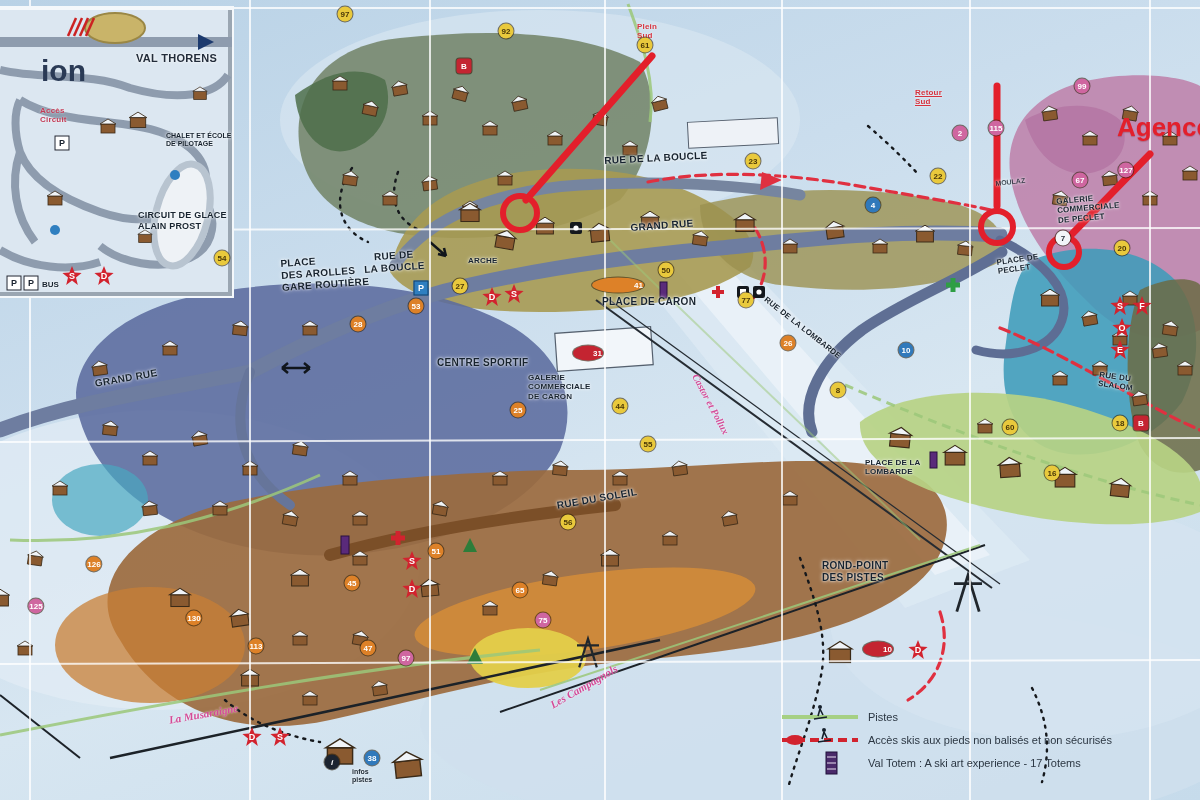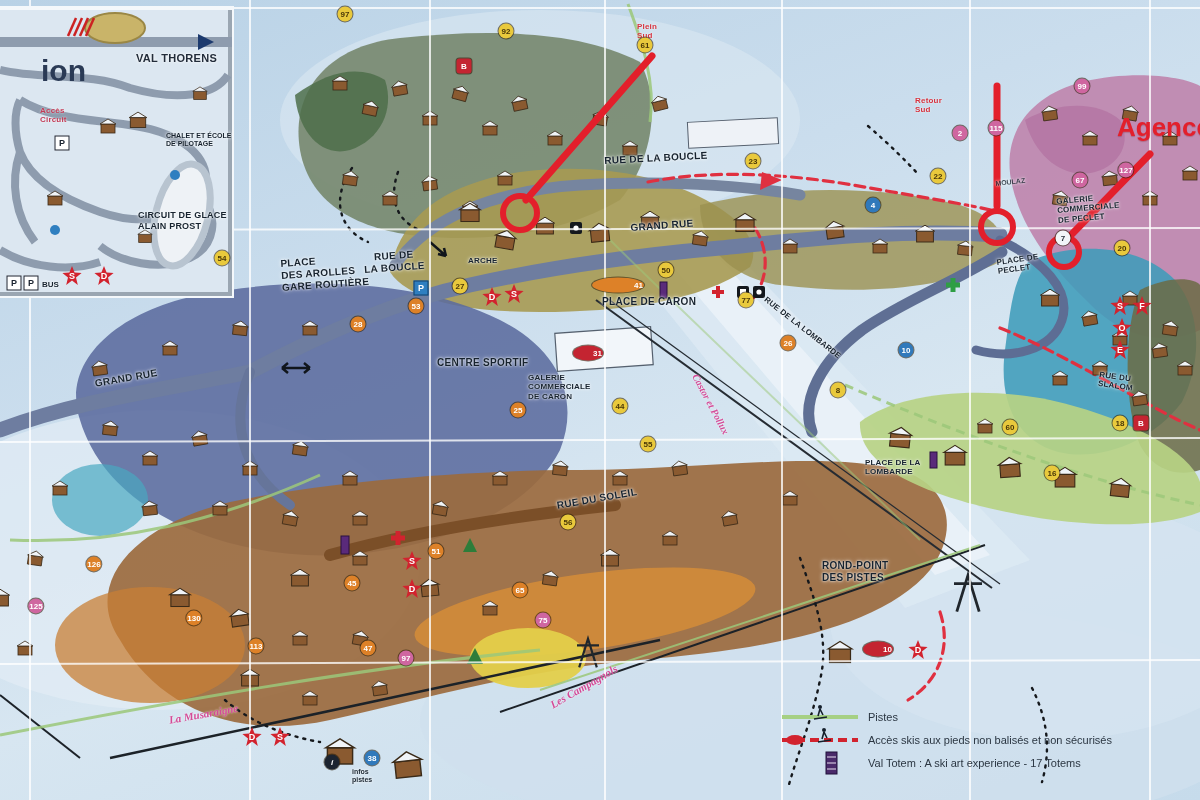--- a/index.html
+++ b/index.html
@@ -355,21 +355,21 @@
 DE PECLET</span>
     <span class="lbl sm" style="left:1100px;top:370px;transform:rotate(8deg);">RUE DU
 SLALOM</span>
     <span class="lbl" style="left:822px;top:560px;">ROND-POINT
 DES PISTES</span>
     <span class="lbl" style="left:94px;top:378px;transform:rotate(-10deg);">GRAND RUE</span>
     <span class="lbl xs" style="left:995px;top:180px;transform:rotate(-6deg);opacity:.8;">MOULAZ</span>
 
     <span class="lbl sm redsm" style="left:637px;top:22px;">Plein
 Sud</span>
-    <span class="lbl sm redsm" style="left:915px;top:96px;">Retour
+    <span class="lbl sm redsm" style="left:915px;top:88px;text-decoration:underline;">Retour
 Sud</span>
     <span class="runlbl" style="left:168px;top:714px;transform:rotate(-10deg);">La Musaraigne</span>
     <span class="runlbl" style="left:548px;top:700px;transform:rotate(-30deg);">Les Campagnols</span>
     <span class="runlbl" style="left:700px;top:372px;transform:rotate(62deg);font-size:10px;">Castor et Pollux</span>
 
     <span class="leg" style="left:868px;top:711px;">Pistes</span>
     <span class="leg" style="left:868px;top:734px;">Accès skis aux pieds non balisés et non sécurisés</span>
     <span class="leg" style="left:868px;top:757px;">Val Totem : A ski art experience - 17 Totems</span>
 
     <span class="lbl xs" style="left:352px;top:768px;">infos

